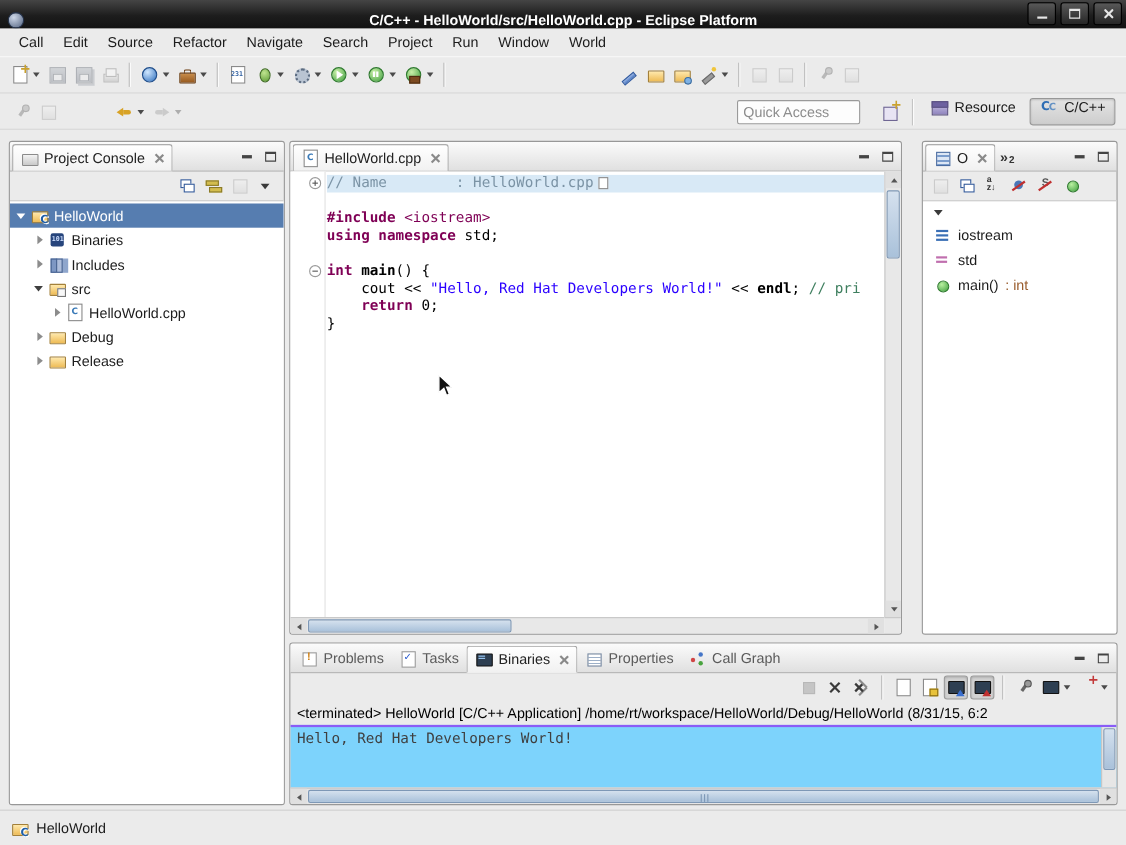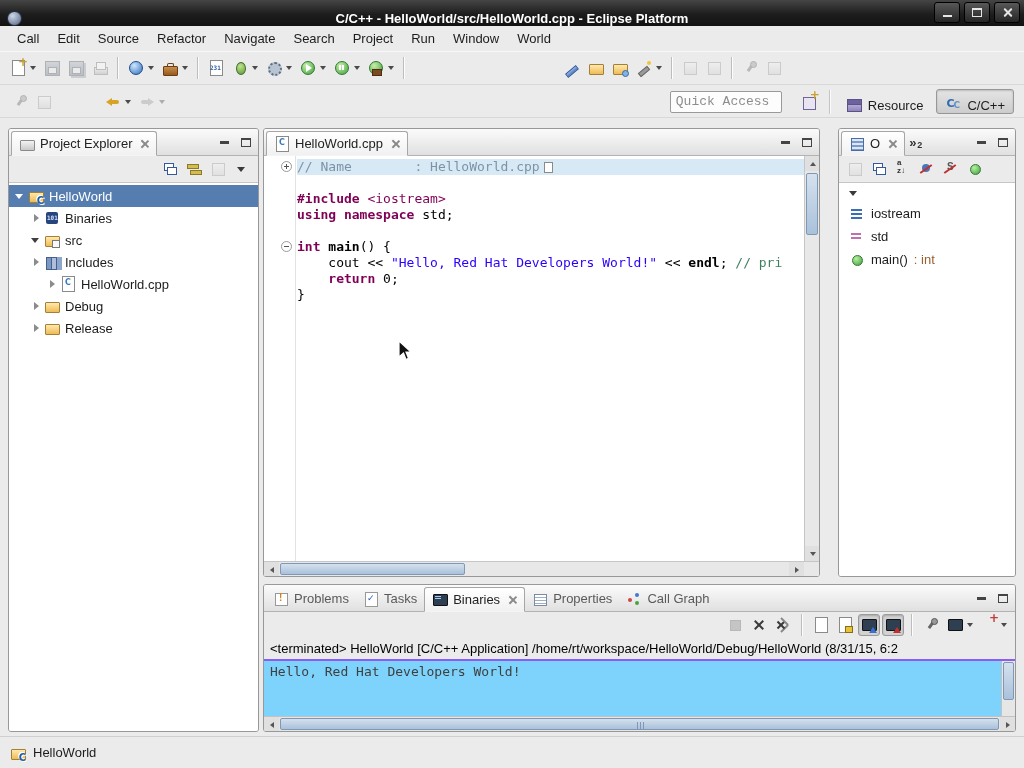--- a/index.html
+++ b/index.html
@@ -26,25 +26,25 @@
 .tb1{top:51px;height:34px;border-top:1px solid #f8f8f8;border-bottom:1px solid #d8d8d8;padding:0 6px}
 .tb2{top:86px;height:32px;padding:0 8px;border-bottom:1px solid #d8d8d8}
 .navgroup{display:flex;align-items:center}
 .tbtn{height:26px;display:flex;align-items:center;padding:3px;border:1px solid transparent;border-radius:3px;flex:none}
 .tbtn.pressed{background:#d2d2d2;border:1px solid #9a9a9a;box-shadow:inset 0 1px 2px rgba(0,0,0,.2)}
 .dis{opacity:.38;filter:grayscale(70%)}
 .drop{width:0;height:0;border-left:3px solid transparent;border-right:3px solid transparent;border-top:4px solid #4a4a4a;margin-left:4px}
 .tsep{width:2px;height:22px;border-left:1px solid #bdbdbd;border-right:1px solid #fdfdfd;margin:0 5px;flex:none}
 .tspace{flex:none}
 .quick-access{margin-left:auto;margin-right:16px;width:112px;height:22px;border:1px solid #9a9a9a;border-radius:2px;
-  background:#fdfdfd;padding:0 5px;font-size:13px;font-family:Liberation Mono, monospace;color:#333}
+  background:#fdfdfd;padding:0 5px;font-size:13px;font-family:Liberation Sans, sans-serif;color:#333}
 .quick-access::placeholder{color:#8d8d8d}
 .vline{width:1px;height:24px;background:#c4c4c4;box-shadow:1px 0 0 #fbfbfb;margin:0 7px;flex:none}
 .persp{display:flex;align-items:center;gap:4px;margin-right:2px}
-.pbtn{display:flex;align-items:flex-end;gap:6px;height:25px;padding:0 8px;border:1px solid transparent;border-radius:3px}
+.pbtn{display:flex;align-items:flex-start;gap:6px;height:25px;padding:0 8px;border:1px solid transparent;border-radius:3px}
 .pbtn.active{background:linear-gradient(#e4e4e4,#cdcdcd);border:1px solid #979797;box-shadow:inset 0 1px 2px rgba(0,0,0,.18)}
 
 
 .panel{position:absolute;background:#ebebeb;border:1px solid #989898;border-radius:3px;overflow:hidden;display:flex;flex-direction:column}
 #explorer{left:8px;top:128px;width:251px;height:604px}
 #editor{left:263px;top:128px;width:557px;height:449px}
 #outline{left:838px;top:128px;width:178px;height:449px}
 #console{left:263px;top:584px;width:753px;height:148px}
 
 .tabbar{height:27px;flex:none;display:flex;align-items:flex-end;background:linear-gradient(#fbfbfb,#e0e0e0);
@@ -367,21 +367,21 @@
         <span class="ic ic-cpp"></span>
         <span class="plabel">C/C++</span>
       </div>
     </div>
 </div>
 
 <div class="panel" id="explorer">
   <div class="tabbar">
     <div class="vtab active">
       <span class="ic ic-explorer"></span>
-      <span>Project Explorer</span>
+      <span>Project Console</span>
       <span class="tclose"></span>
     </div>
     <div class="tabbar-spacer"></div>
     <div class="mmbtn">
         <span class="g-min2"></span>
       </div>
     <div class="mmbtn">
         <span class="g-max2"></span>
       </div>
   </div>
@@ -404,28 +404,28 @@
         <span class="tarrow exp"></span>
         <span class="ic ic-cproject"></span>
         <span class="tlabel">HelloWorld</span>
       </div>
       <div class="trow" style="padding-left: 22px;">
         <span class="tarrow col"></span>
         <span class="ic ic-binaries"></span>
         <span class="tlabel">Binaries</span>
       </div>
       <div class="trow" style="padding-left: 22px;">
+        <span class="tarrow col"></span>
+        <span class="ic ic-includes"></span>
+        <span class="tlabel">Includes</span>
+      </div>
+      <div class="trow" style="padding-left: 22px;">
         <span class="tarrow exp"></span>
         <span class="ic ic-srcfolder"></span>
         <span class="tlabel">src</span>
-      </div>
-      <div class="trow" style="padding-left: 22px;">
-        <span class="tarrow col"></span>
-        <span class="ic ic-includes"></span>
-        <span class="tlabel">Includes</span>
       </div>
       <div class="trow" style="padding-left: 38px;">
         <span class="tarrow col"></span>
         <span class="ic ic-cppfile"></span>
         <span class="tlabel">HelloWorld.cpp</span>
       </div>
       <div class="trow" style="padding-left: 22px;">
         <span class="tarrow col"></span>
         <span class="ic ic-folder"></span>
         <span class="tlabel">Debug</span>

